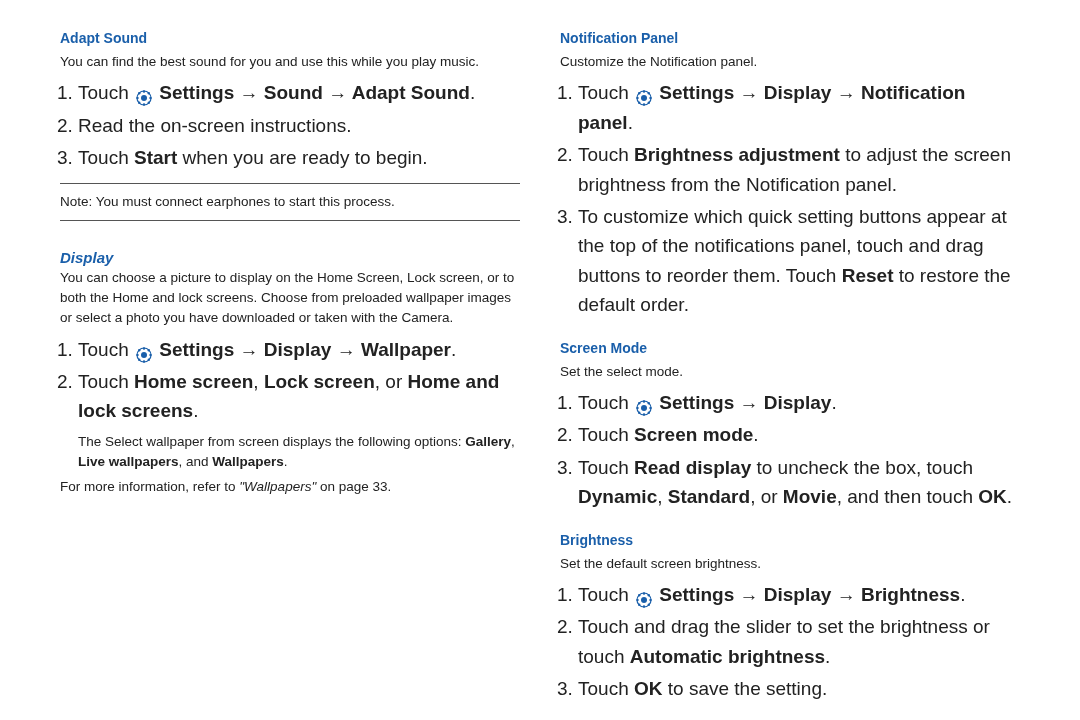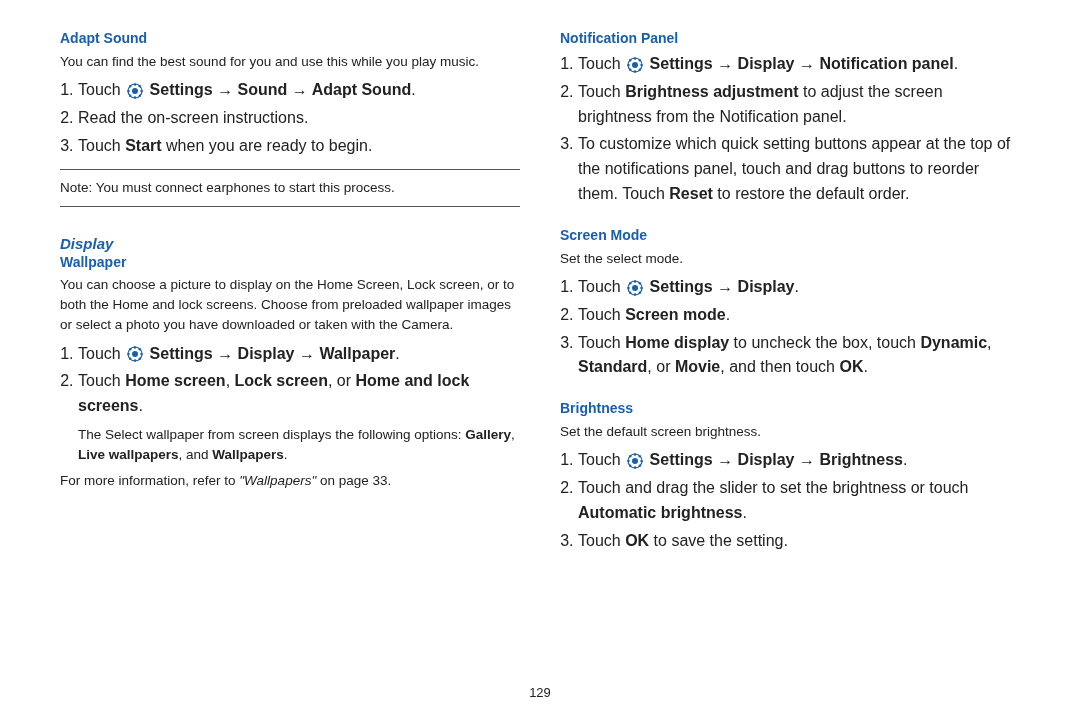--- a/index.html
+++ b/index.html
@@ -83,21 +83,21 @@
     .note-box b {
       font-weight: normal;
     }
 
     ol {
       margin-left: 18px;
       margin-bottom: 6px;
     }
 
     ol li {
-      font-size: 16px;
+      font-size: 19px;
       line-height: 1.55;
       margin-bottom: 3px;
     }
 
     .settings-icon {
       display: inline-block;
       width: 16px;
       height: 16px;
       vertical-align: middle;
       margin: 0 2px;
@@ -155,21 +155,20 @@
 
         <div class="note-box">
           <b>Note:</b> You must connect earphones to start this process.
         </div>
       </div>
 
       <div>
         <div class="section-title-italic">Display</div>
 
         <div>
-          <div class="subsection-title">Wallpaper</div>
           <p>
             You can choose a picture to display on the Home Screen, Lock screen, or to both the Home and lock screens. Choose from preloaded wallpaper images or select a photo you have downloaded or taken with the Camera.
           </p>
           <ol>
             <li>
               Touch
               <span class="settings-icon">
                 <svg viewBox="0 0 16 16" xmlns="http://www.w3.org/2000/svg">
                   <circle cx="8" cy="8" r="7" fill="none" stroke="#1a5faa" stroke-width="1.2"></circle>
                   <circle cx="8" cy="8" r="3" fill="#1a5faa"></circle>
@@ -197,20 +196,21 @@
           </p>
         </div>
       </div>
 
     </div>
 
     <div class="column">
 
       <div>
         <div class="section-title">Notification Panel</div>
+        <p>Customize the Notification panel.</p>
         <ol>
           <li>
             Touch
             <span class="settings-icon">
               <svg viewBox="0 0 16 16" xmlns="http://www.w3.org/2000/svg">
                 <circle cx="8" cy="8" r="7" fill="none" stroke="#1a5faa" stroke-width="1.2"></circle>
                 <circle cx="8" cy="8" r="3" fill="#1a5faa"></circle>
                 <circle cx="8" cy="1.5" r="1.2" fill="#1a5faa"></circle>
                 <circle cx="8" cy="14.5" r="1.2" fill="#1a5faa"></circle>
                 <circle cx="1.5" cy="8" r="1.2" fill="#1a5faa"></circle>
@@ -249,21 +249,21 @@
                 <circle cx="3.2" cy="3.2" r="1.2" fill="#1a5faa"></circle>
                 <circle cx="12.8" cy="3.2" r="1.2" fill="#1a5faa"></circle>
                 <circle cx="3.2" cy="12.8" r="1.2" fill="#1a5faa"></circle>
                 <circle cx="12.8" cy="12.8" r="1.2" fill="#1a5faa"></circle>
               </svg>
             </span>
             <b>Settings → Display</b>.
           </li>
           <li>Touch <b>Screen mode</b>.</li>
           <li>
-            Touch <b>Home display</b> to uncheck the box, touch <b>Dynamic</b>, <b>Standard</b>, or <b>Movie</b>, and then touch <b>OK</b>.
+            Touch <b>Read display</b> to uncheck the box, touch <b>Dynamic</b>, <b>Standard</b>, or <b>Movie</b>, and then touch <b>OK</b>.
           </li>
         </ol>
       </div>
 
       <div style="margin-top:14px;">
         <div class="section-title">Brightness</div>
         <p>Set the default screen brightness.</p>
         <ol>
           <li>
             Touch

